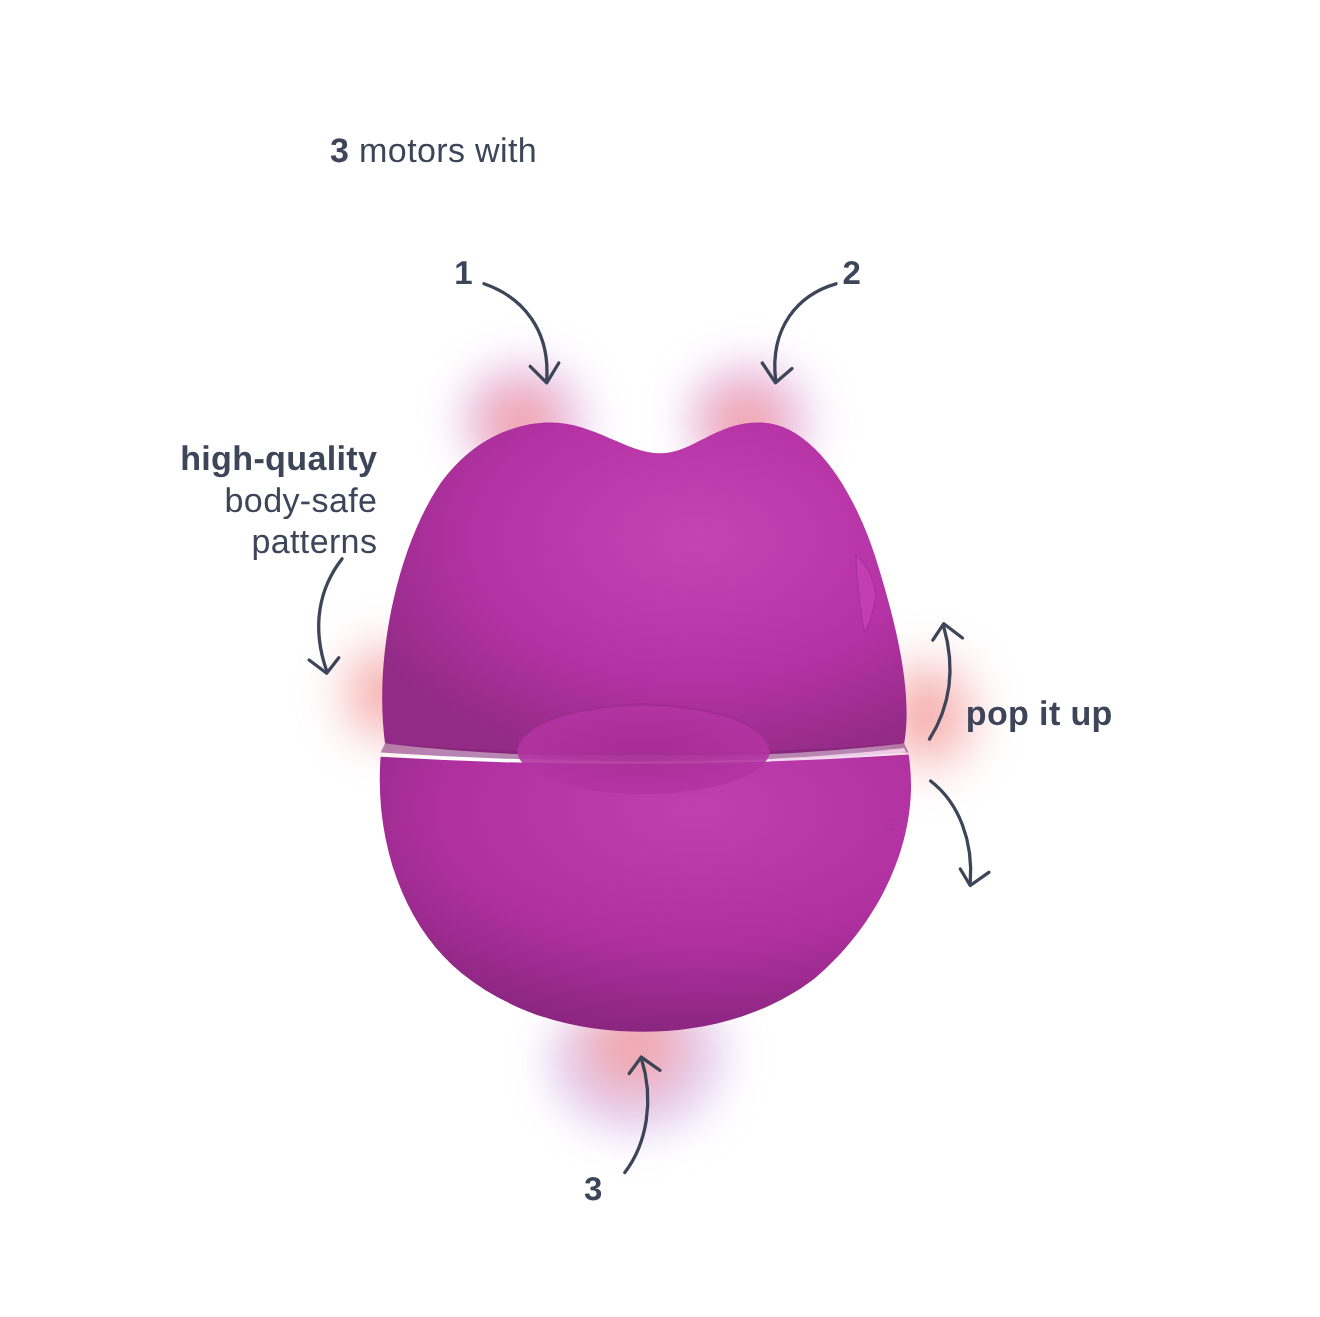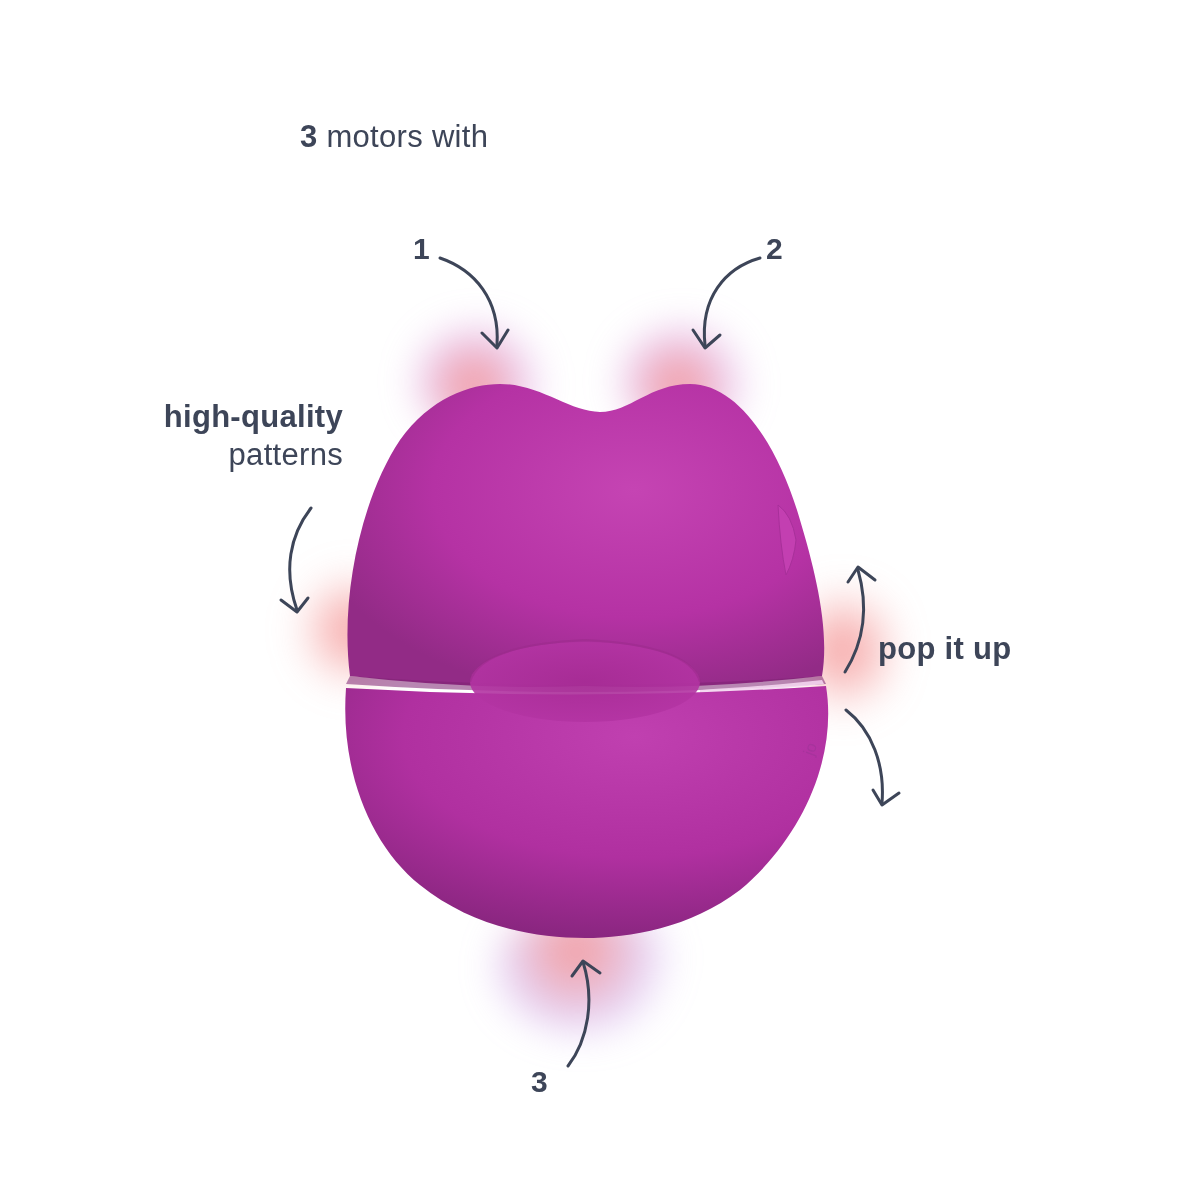--- a/index.html
+++ b/index.html
@@ -81,16 +81,17 @@
 <div class="abs txt headline">
   <div><span class="b">3</span><span> motors with</span></div>
 </div>
 
 <div class="abs num" style="left:413px;top:232px;">1</div>
 <div class="abs num" style="left:766px;top:232px;">2</div>
 <div class="abs num" style="left:531px;top:1065px;">3</div>
 
 <div class="abs txt left-label">
   <div class="b">high-quality</div>
+  <div>body-safe</div>
   <div>patterns</div>
 </div>
 
 <div class="abs txt b pop">pop it up</div>
 
 </body></html>

